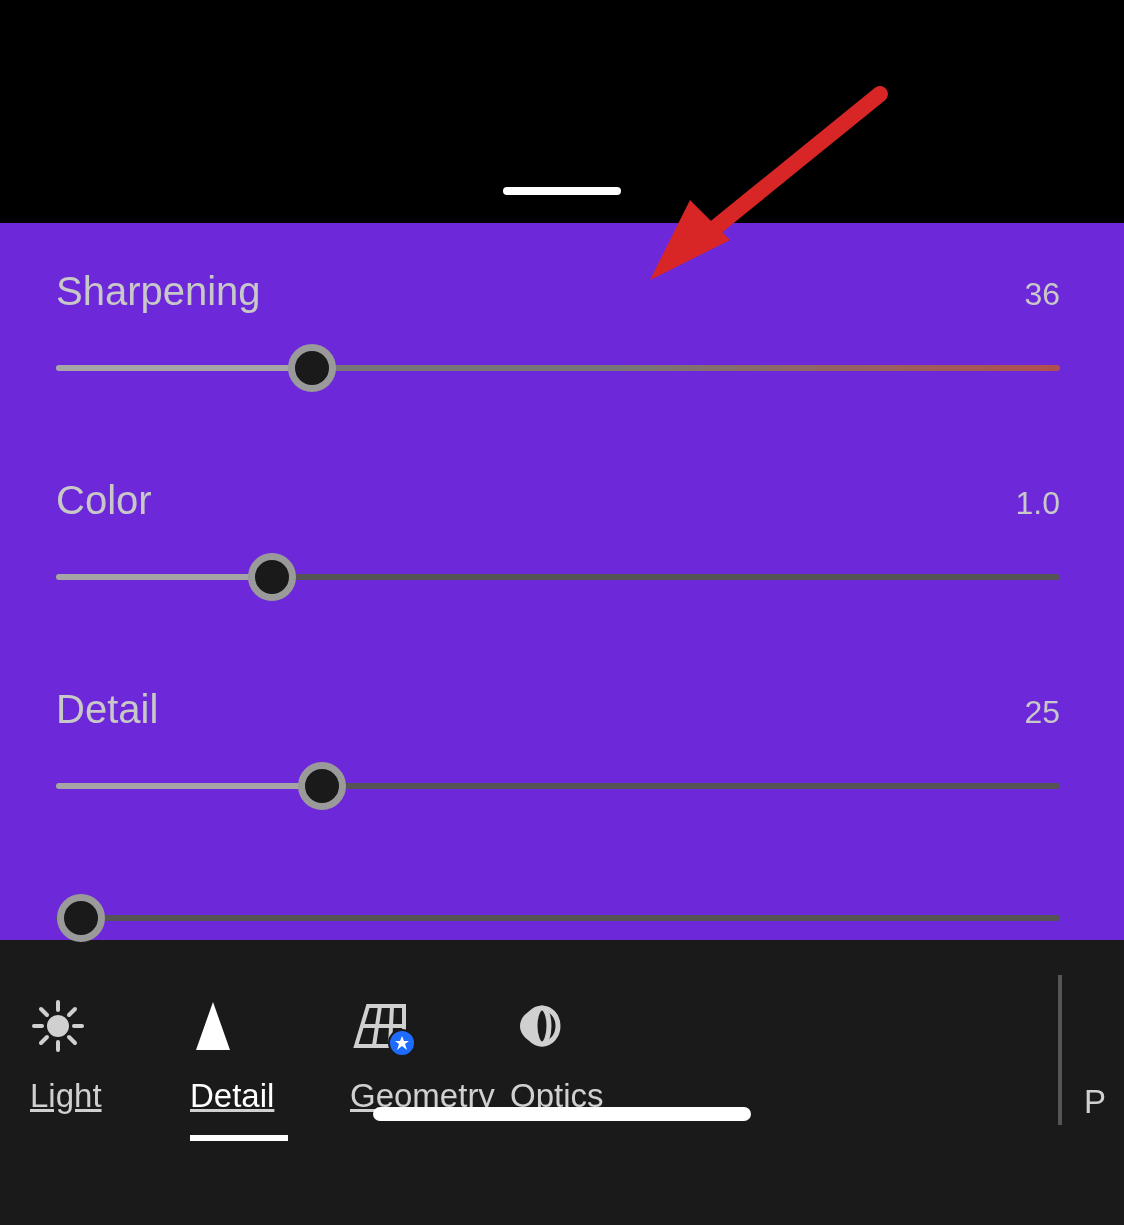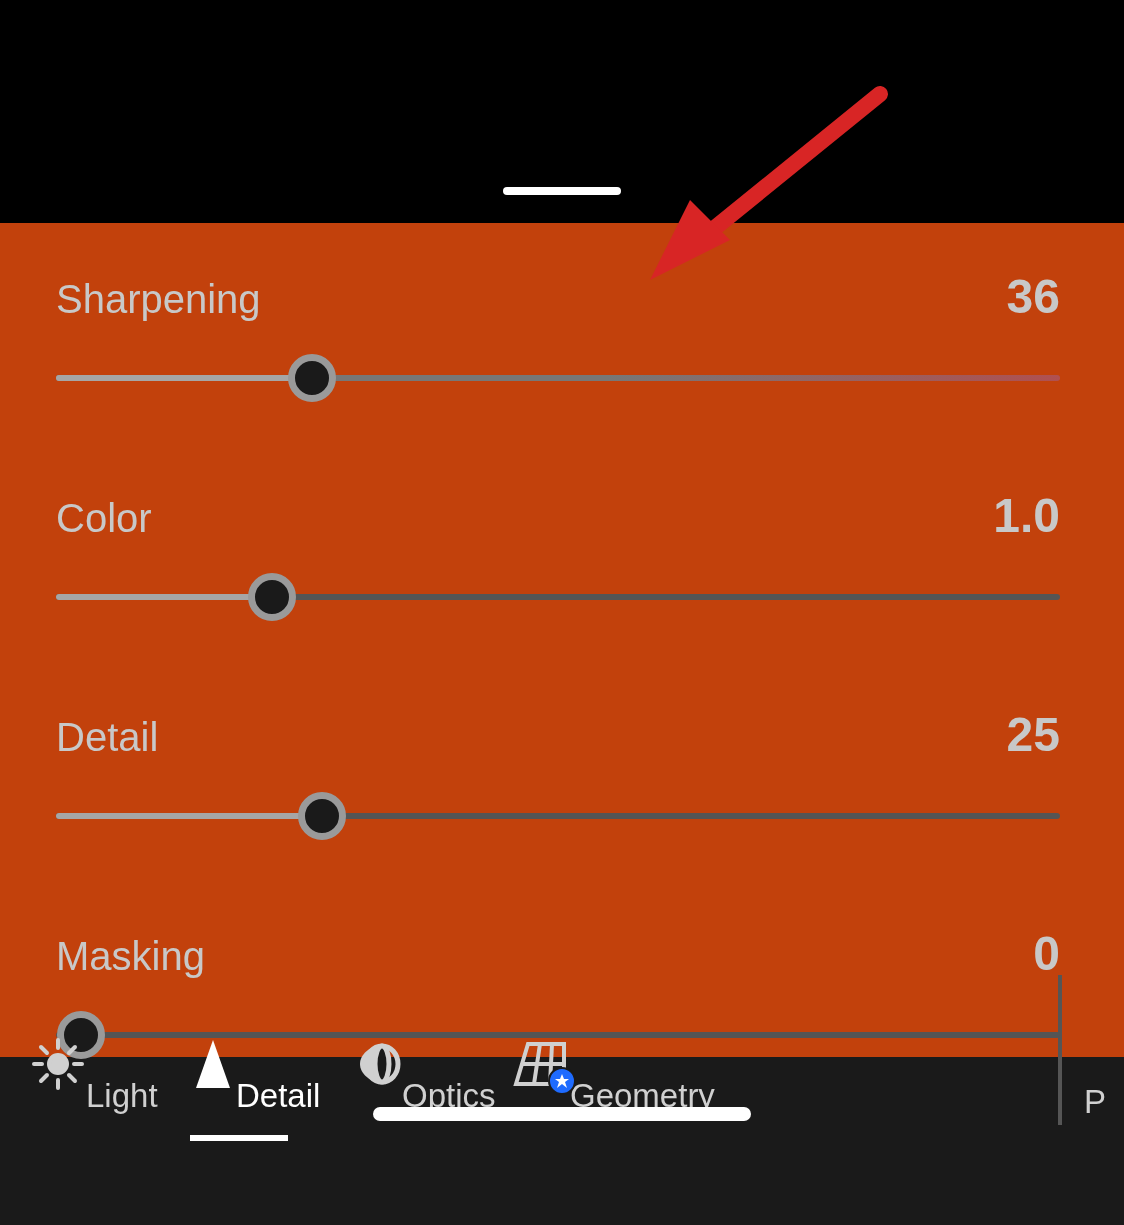--- a/index.html
+++ b/index.html
@@ -23,40 +23,40 @@
       left: 50%;
       transform: translateX(-50%);
       top: 187px;
       width: 118px;
       height: 8px;
       background: #fff;
       border-radius: 4px;
     }
     .panel {
       width: 100%;
-      background: #c2410c;
+      background: #6d28d9;
       padding: 46px 64px 0 56px;
     }
     .slider-row {
       margin-bottom: 88px;
     }
     .slider-head {
       display: flex;
       justify-content: space-between;
       align-items: baseline;
       margin-bottom: 32px;
     }
     .slider-label {
       font-size: 40px;
       font-weight: 400;
       color: #c8c8c8;
     }
     .slider-value {
-      font-size: 48px;
-      font-weight: 700;
+      font-size: 32px;
+      font-weight: 400;
       color: #c8c8c8;
     }
     .slider-track-wrap {
       position: relative;
       height: 44px;
       display: flex;
       align-items: center;
     }
     .track-bg {
       position: absolute;
@@ -84,25 +84,26 @@
       left: 0;
       width: 100%;
       display: flex;
       align-items: flex-end;
       padding: 0 30px 0 30px;
       gap: 0;
     }
     .tab {
       flex: 0 0 160px;
       display: flex;
-      flex-direction: row;
-      align-items: flex-end;
+      flex-direction: column;
+      align-items: flex-start;
       color: #d0d0d0;
       position: relative;
       padding-bottom: 20px;
+      text-decoration: underline;
     }
     .tab.active .tab-label { color: #fff; }
     .tab-icon {
       height: 54px;
       display: flex;
       align-items: center;
       justify-content: center;
       margin-bottom: 24px;
     }
     .tab-label {
@@ -201,24 +202,20 @@
       <span class="slider-value">25</span>
     </div>
     <div class="slider-track-wrap">
       <div class="track-bg" style="background:#555;"></div>
       <div class="track-left" style="width:26.5%;background:#a6a6a6;"></div>
       <div class="handle" style="left:26.5%;"></div>
     </div>
   </div>
 
   <div class="slider-row" style="margin-bottom:0;">
-    <div class="slider-head">
-      <span class="slider-label">Masking</span>
-      <span class="slider-value">0</span>
-    </div>
     <div class="slider-track-wrap">
       <div class="track-bg" style="background:#555;"></div>
       <div class="handle" style="left:2.5%;"></div>
     </div>
   </div>
 
 </div>
 
 <div class="tabs">
 
@@ -247,47 +244,47 @@
     <div class="tab-icon">
       <svg width="46" height="52" viewBox="0 0 46 52" fill="#fff">
         <polygon points="23,2 40,50 6,50"></polygon>
       </svg>
     </div>
     <span class="tab-label">Detail</span>
     <div class="tab-underline"></div>
   </div>
 
   <div class="tab">
-    <div class="tab-icon">
-      <svg width="52" height="44" viewBox="0 0 52 44" stroke="#d0d0d0" stroke-width="5" fill="none">
-        <ellipse cx="32" cy="22" rx="16" ry="18"></ellipse>
-        <path d="M32 4 C20 4 10 12 10 22 C10 32 20 40 32 40" fill="#d0d0d0" stroke="none"></path>
-        <ellipse cx="32" cy="22" rx="7" ry="18" fill="#1a1a1a" stroke="#d0d0d0"></ellipse>
-      </svg>
-    </div>
-    <span class="tab-label">Optics</span>
-  </div>
-
-  <div class="tab">
     <div class="tab-icon icon-wrap">
       <svg width="60" height="48" viewBox="0 0 60 48" stroke="#d0d0d0" stroke-width="4" fill="none">
         <polygon points="6,44 18,4 54,4 54,44"></polygon>
         <line x1="12" y1="24" x2="54" y2="24"></line>
         <line x1="30" y1="4" x2="24" y2="44"></line>
         <line x1="42" y1="4" x2="40" y2="44"></line>
       </svg>
       <span class="blue-badge">
         <svg viewBox="0 0 16 16" fill="#fff">
             <polygon points="8,1 10,6 15,6 11,9 13,15 8,11 3,15 5,9 1,6 6,6"></polygon>
           </svg>
       </span>
     </div>
     <span class="tab-label">Geometry</span>
   </div>
 
+  <div class="tab">
+    <div class="tab-icon">
+      <svg width="52" height="44" viewBox="0 0 52 44" stroke="#d0d0d0" stroke-width="5" fill="none">
+        <ellipse cx="32" cy="22" rx="16" ry="18"></ellipse>
+        <path d="M32 4 C20 4 10 12 10 22 C10 32 20 40 32 40" fill="#d0d0d0" stroke="none"></path>
+        <ellipse cx="32" cy="22" rx="7" ry="18" fill="#1a1a1a" stroke="#d0d0d0"></ellipse>
+      </svg>
+    </div>
+    <span class="tab-label">Optics</span>
+  </div>
+
 </div>
 
 <div class="vdivider"></div>
 
 <div class="tab-cut" style="width:40px;">
   <div class="icon-slot"></div>
   <span>P</span>
 </div>
 
 <div class="home-indicator"></div>

